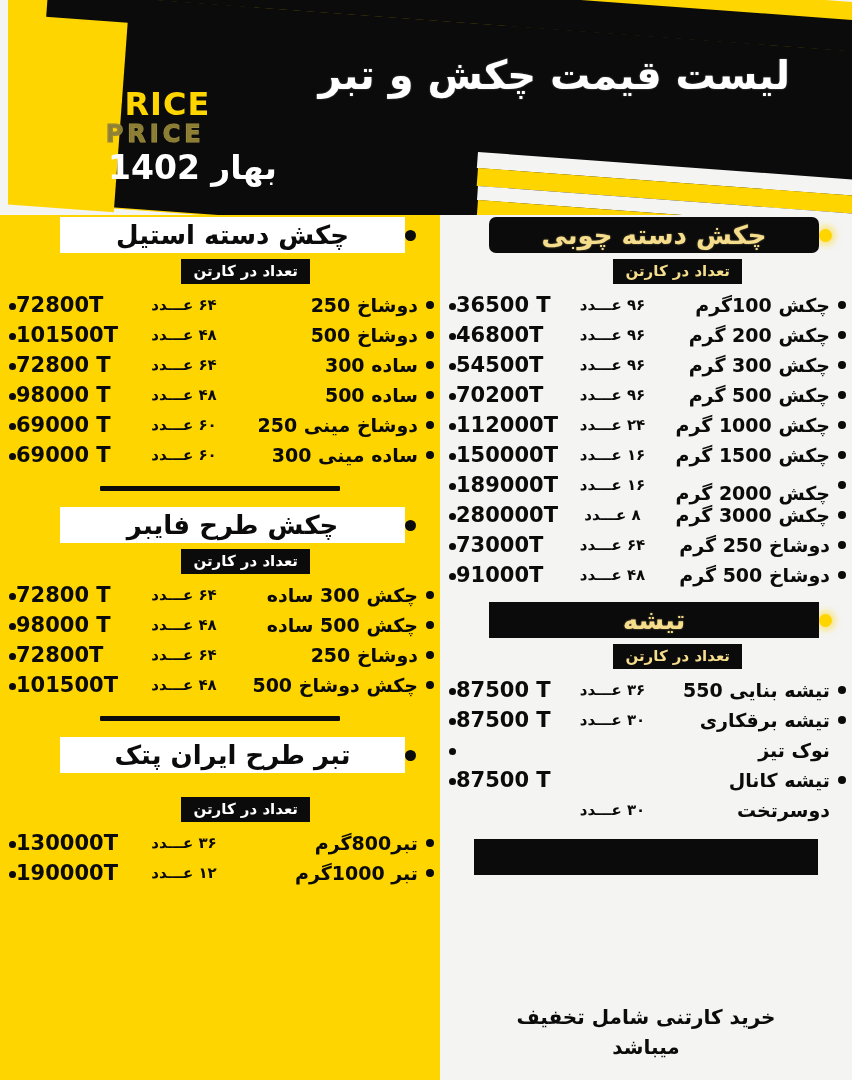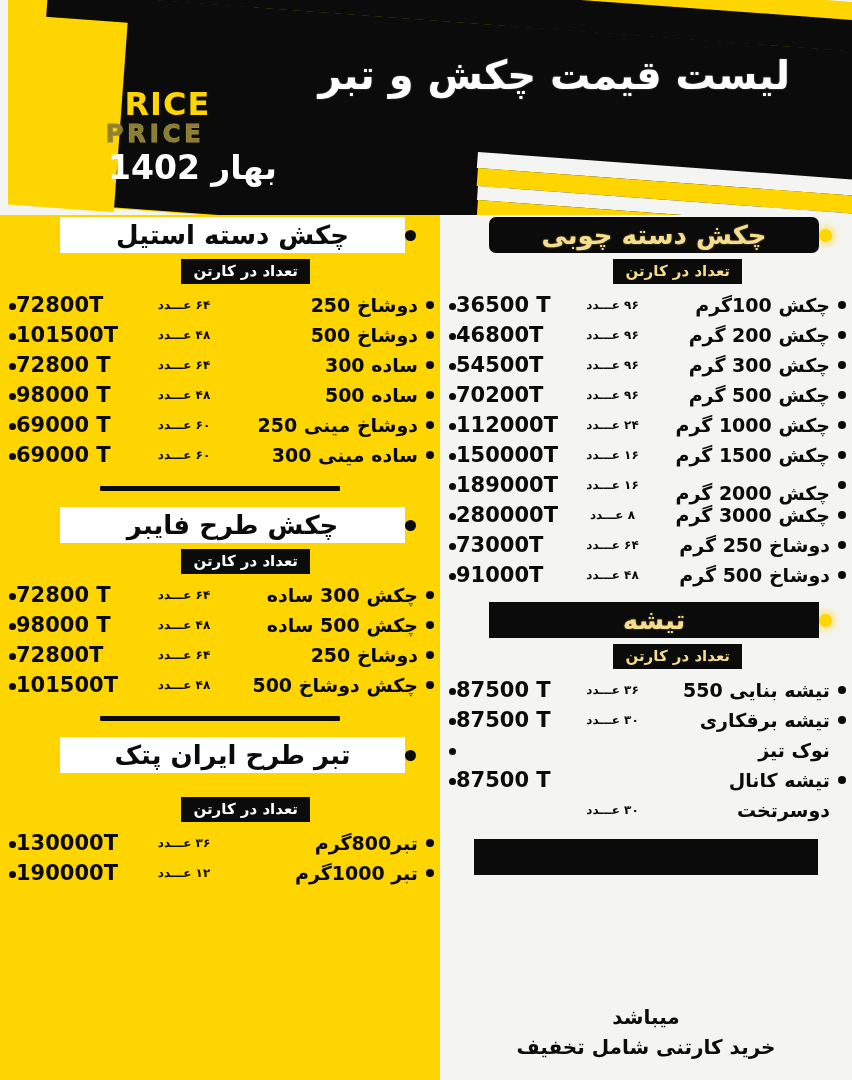--- a/index.html
+++ b/index.html
@@ -93,21 +93,21 @@
   
   .rows{margin-top:6px;}
   .row{
     display:flex;align-items:center;height:30px;direction:rtl;
   }
   .row .c-name{
     width:175px;text-align:right;font-size:19px;font-weight:bold;color:#0b0b0b;
     white-space:nowrap;padding-right:0;direction:rtl;line-height:1.1;
   }
   .row .c-qty{
-    width:118px;text-align:center;font-size:12px;font-weight:bold;color:#0b0b0b;
+    width:118px;text-align:center;font-size:15px;font-weight:bold;color:#0b0b0b;
     white-space:nowrap;direction:rtl;letter-spacing:-0.5px;
   }
   .row .c-price{
     flex:1;text-align:left;font-size:21px;font-weight:bold;color:#0b0b0b;white-space:nowrap;
     direction:ltr;padding-left:6px;
   }
   .mini-dot{
     display:inline-block;width:7px;height:7px;border-radius:50%;background:#0b0b0b;
     vertical-align:middle;margin-left:3px;margin-right:0;
   }
@@ -394,18 +394,18 @@
           <span class="c-name" style="width:165px;">دوسرتخت</span>
           <span class="c-qty" style="width:105px;">۳۰ عـــدد</span>
           <span class="c-price"><span></span></span>
         </div>
       </div>
     </div>
 
     <div class="blackbar"></div>
 
     <div class="footer-note">
+      <div>خرید کارتنی شامل تخفیف</div>
       <div>میباشد</div>
-      <div>خرید کارتنی شامل تخفیف</div>
     </div>
   </div>
 
 </div>
 
 </body></html>

